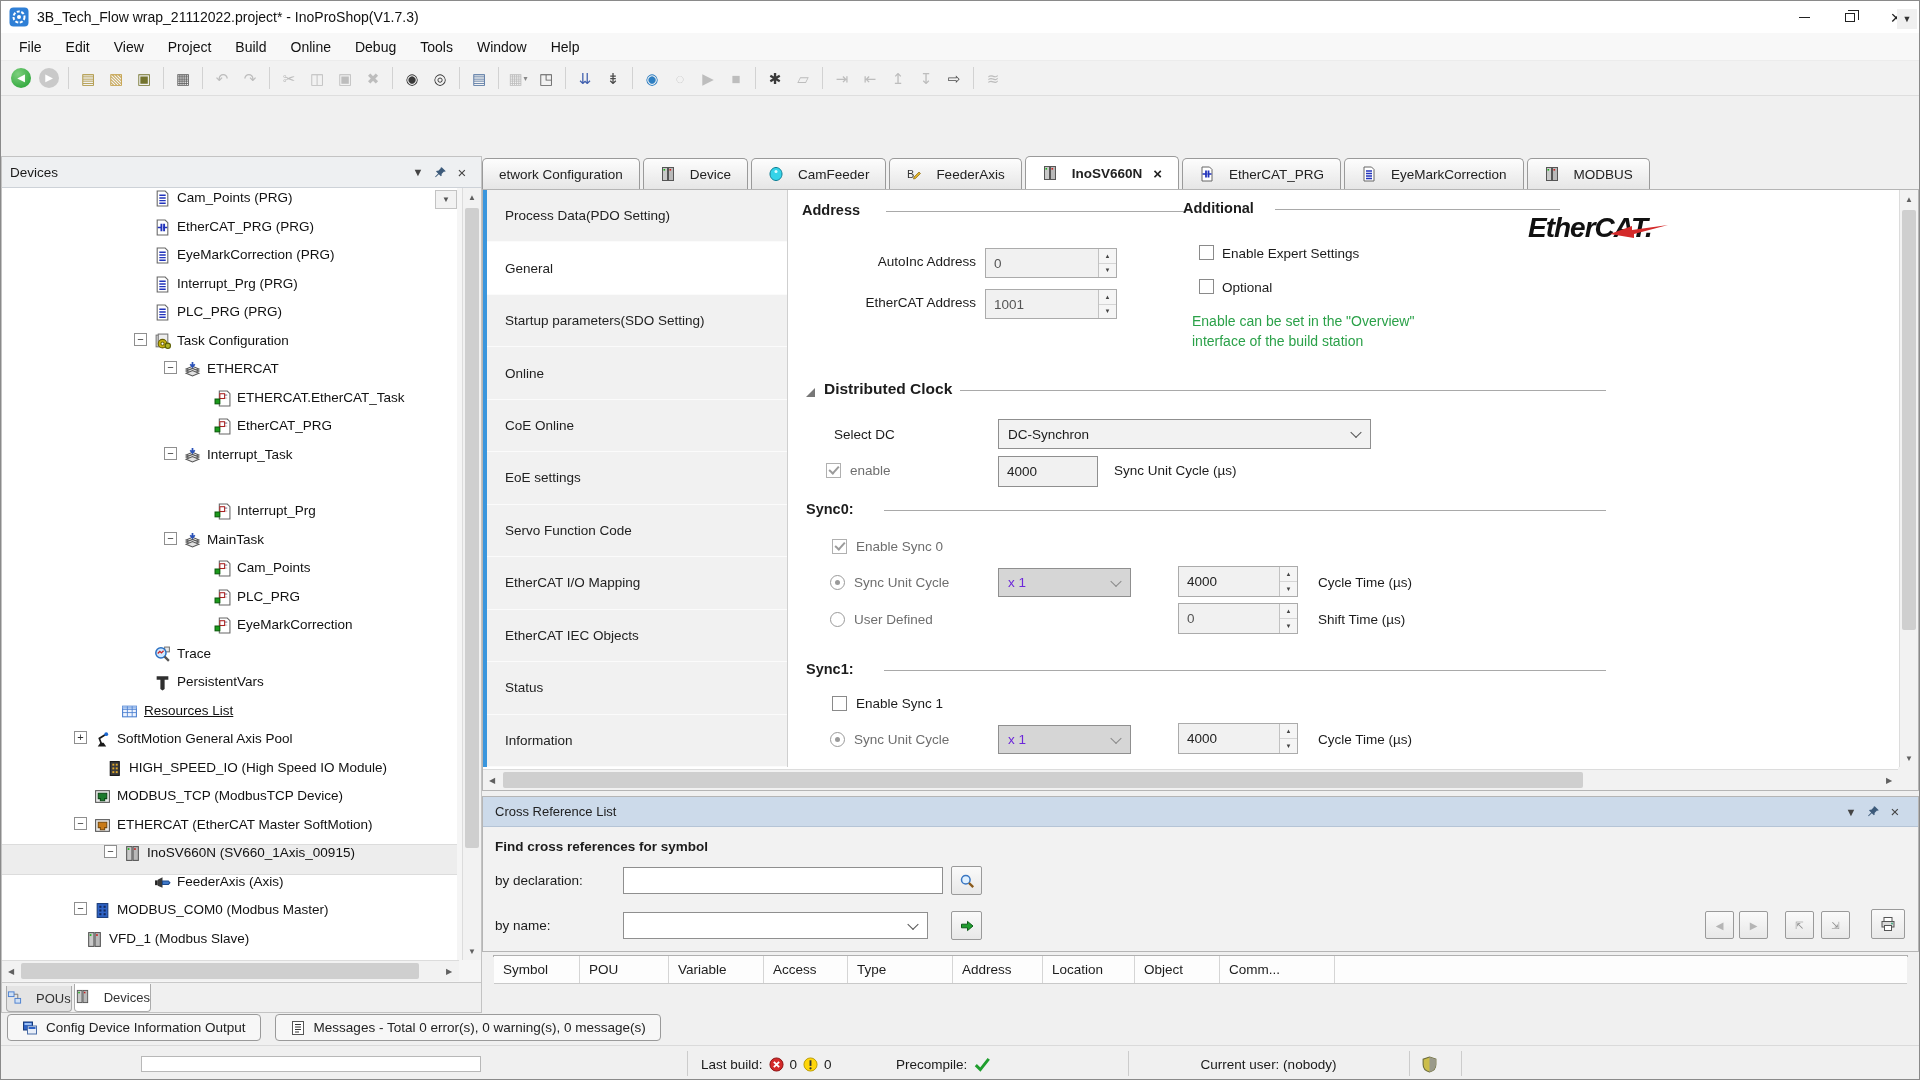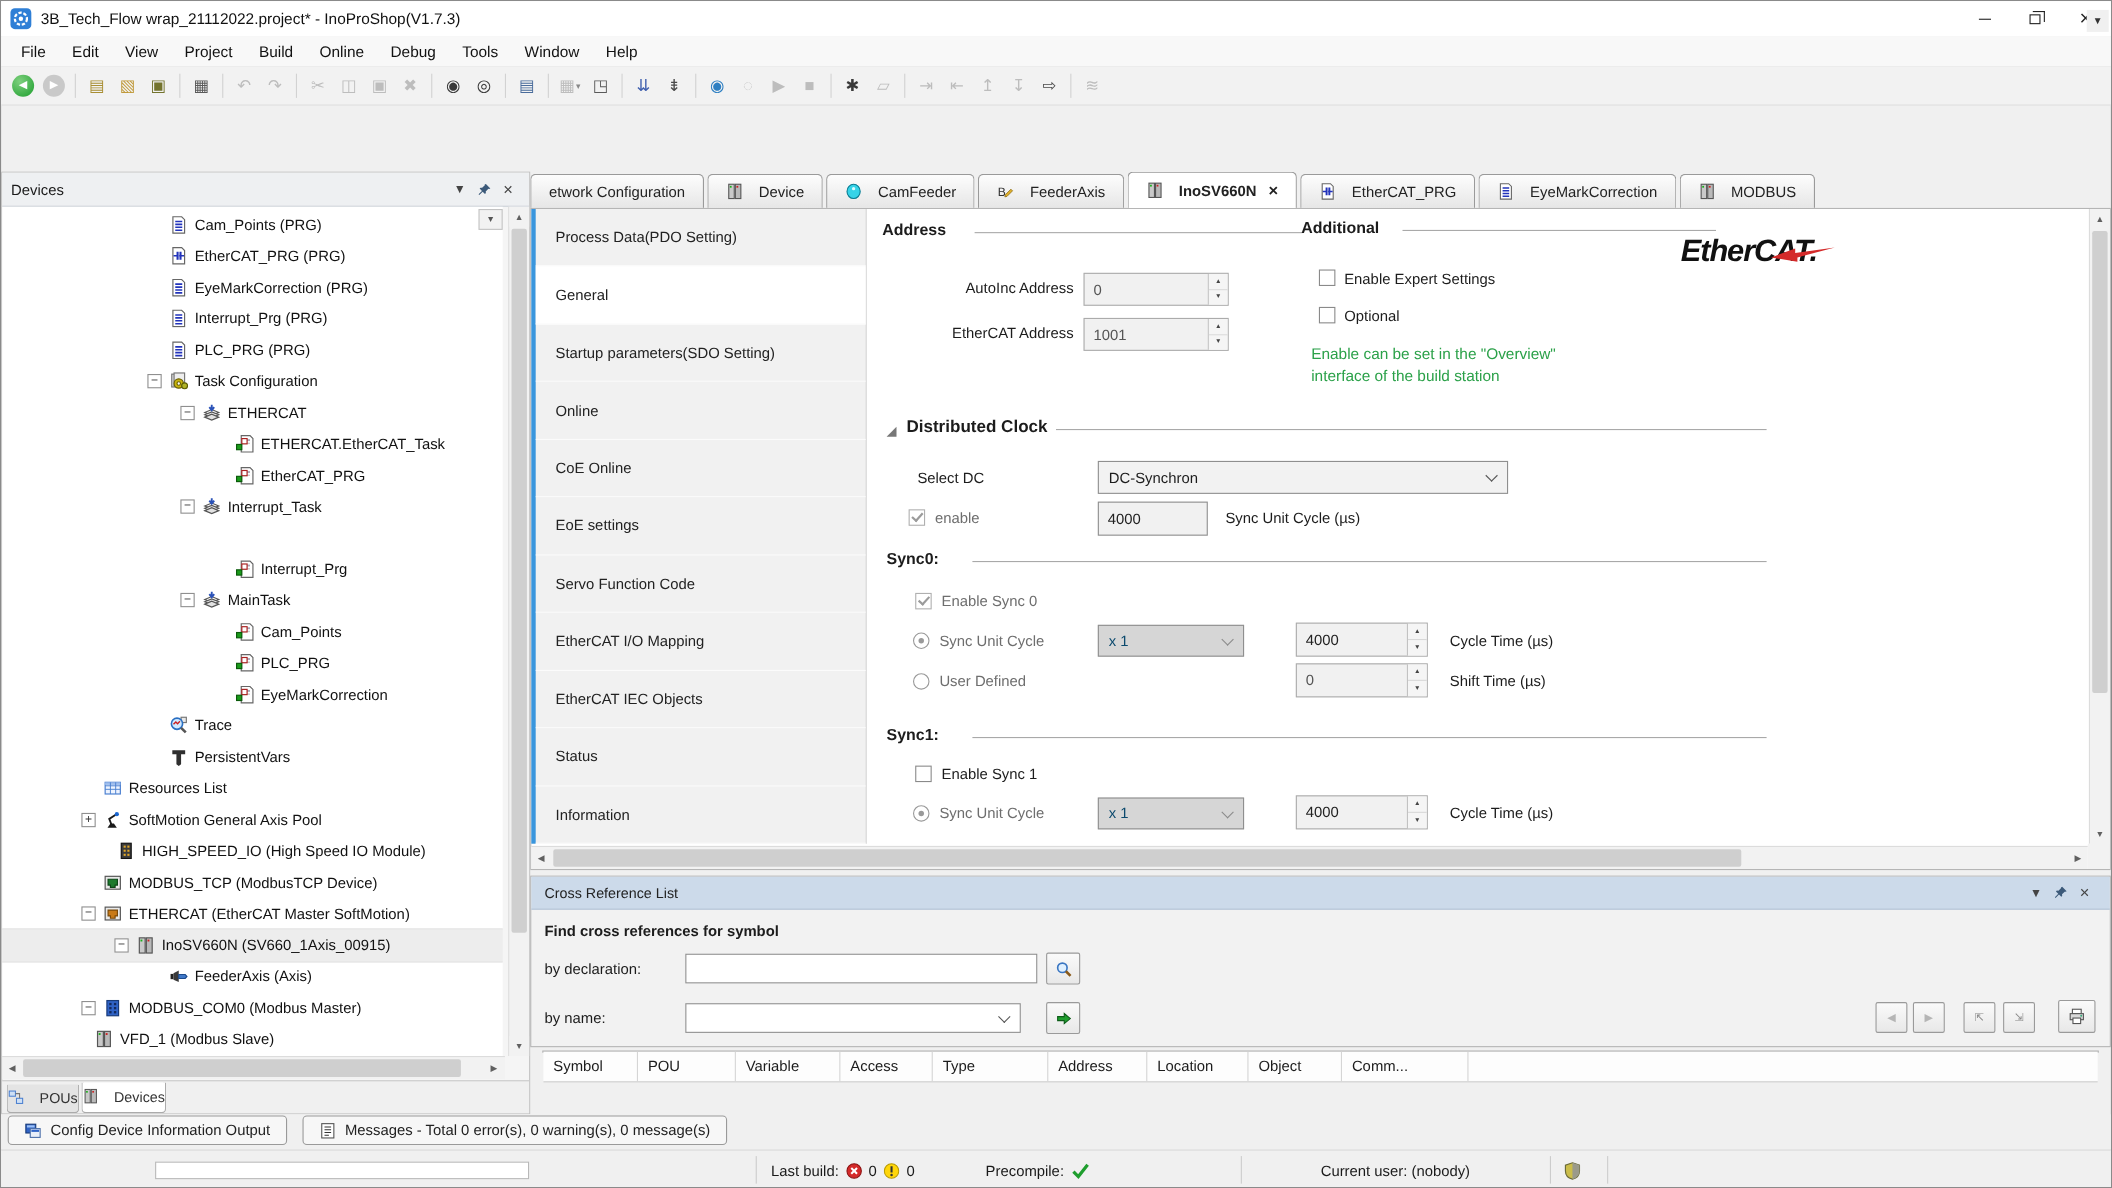--- a/index.html
+++ b/index.html
@@ -32,21 +32,21 @@
   .tb-dd{font-size:8px;color:#888;margin-left:1px}
   .tb-sep{width:1px;height:22px;background:#d2d2d2;margin:0 5px}
 
   
   #devices-panel{position:absolute;left:0;top:155px;width:481px;height:857px;background:#f5f5f5;border:1px solid #c3c3c3}
   .dock-header{height:31px;background:#eef0f2;border-bottom:1px solid #cdd2d8;display:flex;align-items:center;padding:0 8px;font-size:13.5px}
   .dock-header .spacer{flex:1}
   .dock-ic{width:22px;height:20px;display:flex;align-items:center;justify-content:center;color:#444;font-size:11px}
   .dock-ic svg{width:13px;height:13px}
   #tree{position:absolute;left:0;top:31px;right:24px;bottom:52px;background:#fff;overflow:hidden;padding-top:2px}
-  .trow{height:28.5px;display:flex;align-items:center;white-space:nowrap;font-size:13.5px;color:#111}
+  .trow{height:28.5px;display:flex;align-items:flex-start;white-space:nowrap;font-size:13.5px;color:#111}
   .trow.sel{background:#ededed;outline:1px solid #dcdcdc}
   .texp{width:13px;height:13px;margin-right:7px;flex:0 0 13px}
   .texp.box{border:1px solid #8f8f8f;background:#fff;color:#333;font-size:11px;line-height:11px;text-align:center}
   .ticon{width:17px;height:17px;margin-right:6px;flex:0 0 17px}
   .ticon svg{width:17px;height:17px;display:block}
   #tree-combo{position:absolute;right:24px;top:33px;width:22px;height:19px;background:#f2f2f2;border:1px solid #c3c3c3;display:flex;align-items:center;justify-content:center;font-size:8px;color:#555}
   .vscroll{position:absolute;width:19px;background:#f2f2f2;border-left:1px solid #dcdcdc}
   .vscroll .sb{height:18px;display:flex;align-items:center;justify-content:center;font-size:8px;color:#606060;background:#f2f2f2}
   .vscroll .thumb{position:absolute;left:2px;right:2px;background:#cfcfcf;border-radius:2px}
   #tree-vscroll{right:0;top:31px;bottom:52px}
@@ -80,21 +80,21 @@
   .flabel{position:absolute;font-size:13.5px;color:#1c1c1c;white-space:nowrap}
   .flabel.dim{color:#6e6e6e}
   .flabel.right{text-align:right}
   .inp{position:absolute;background:#f1f1f1;border:1px solid #ababab;color:#555;font-size:13.5px;display:flex;align-items:center;padding:0 8px}
   .inp.dark{color:#222}
   .spin{position:absolute;right:0;top:0;bottom:0;width:18px;border-left:1px solid #c2c2c2;display:flex;flex-direction:column}
   .spin span{flex:1;font-size:6px;color:#444;display:flex;align-items:center;justify-content:center;background:#f5f5f5}
   .spin span:first-child{border-bottom:1px solid #d5d5d5}
   .dd{position:absolute;background:#f2f2f2;border:1px solid #8f8f8f;display:flex;align-items:center;padding:0 9px;font-size:13.5px;color:#1c1c1c}
   .dd .chev{position:absolute;right:10px;top:50%;width:8px;height:8px;border-right:1.6px solid #555;border-bottom:1.6px solid #555;transform:translateY(-70%) rotate(45deg)}
-  .dd.dis{background:#d6d6d6;color:#0c4a6e}
+  .dd.dis{background:#d6d6d6;color:#6d28d9}
   .dd.dis .chev{border-color:#8a8a8a}
   .ckb{position:absolute;width:15px;height:15px;border:1px solid #8a8a8a;background:#fff}
   .ckb.dis{border-color:#b0b0b0}
   .ckb.on::after{content:"";position:absolute;left:2px;top:2px;width:8px;height:4px;border-left:2px solid #9b9b9b;border-bottom:2px solid #9b9b9b;transform:rotate(-48deg)}
   .rad{position:absolute;width:15px;height:15px;border:1px solid #9a9a9a;border-radius:50%;background:#fff}
   .rad.on::after{content:"";position:absolute;left:4px;top:4px;width:5px;height:5px;border-radius:50%;background:#9a9a9a}
   .dctri{position:absolute;width:0;height:0;border-left:9px solid transparent;border-bottom:9px solid #777}
   #logo{position:absolute;font-family:"Liberation Sans",sans-serif;font-weight:bold;font-style:italic;font-size:28px;letter-spacing:-1px;color:#111;white-space:nowrap}
   #logo svg{position:absolute;right:-18px;top:9px}
   .note{position:absolute;font-size:14px;line-height:20px;white-space:nowrap}
@@ -587,21 +587,21 @@
         </div>
         <div class="trow" style="padding-left: 132px;">
           <span class="texp"></span>
           <span class="ticon">
             <svg viewBox="0 0 16 16">
               <use href="#i-tvar"></use>
             </svg>
           </span>
           <span>PersistentVars</span>
         </div>
-        <div class="trow" style="padding-left: 72px;">
+        <div class="trow" style="padding-left: 99px; text-decoration: underline;">
           <span class="texp"></span>
           <span class="ticon">
             <svg viewBox="0 0 16 16">
               <use href="#i-rtable"></use>
             </svg>
           </span>
           <span>Resources List</span>
         </div>
         <div class="trow" style="padding-left: 72px;">
           <span class="texp box">+</span>

